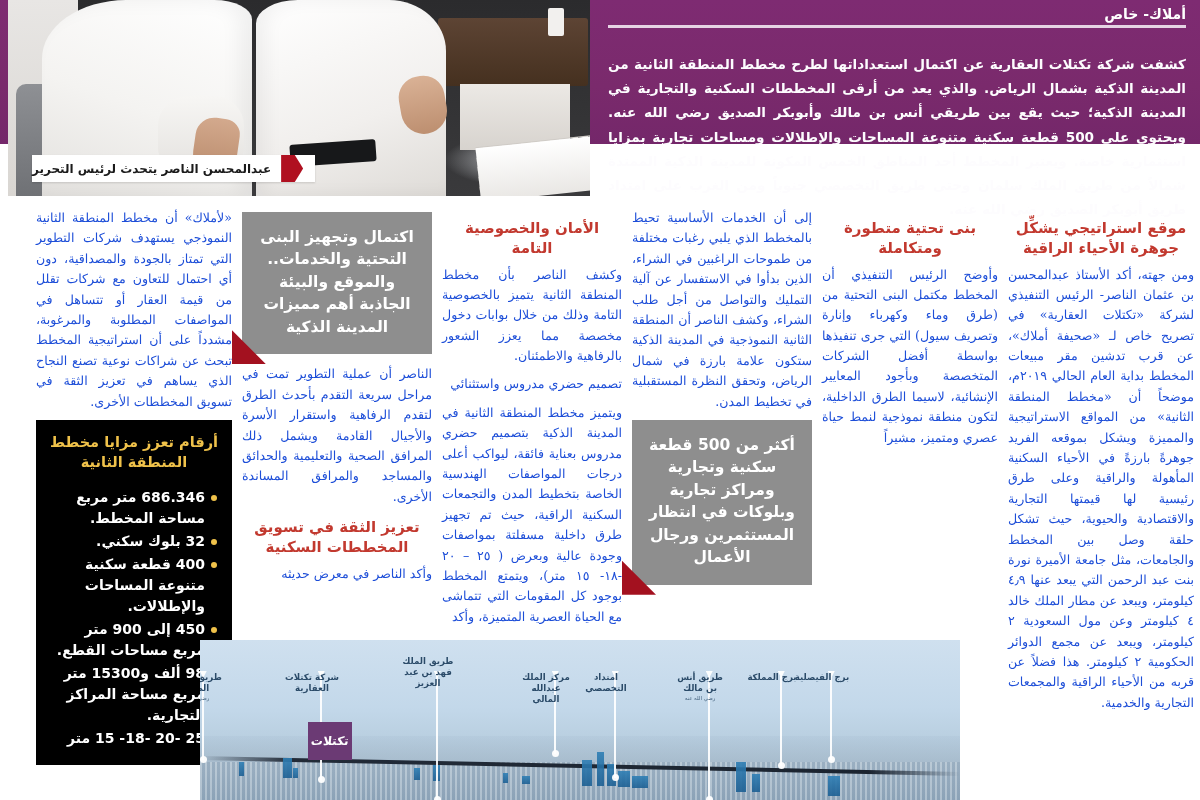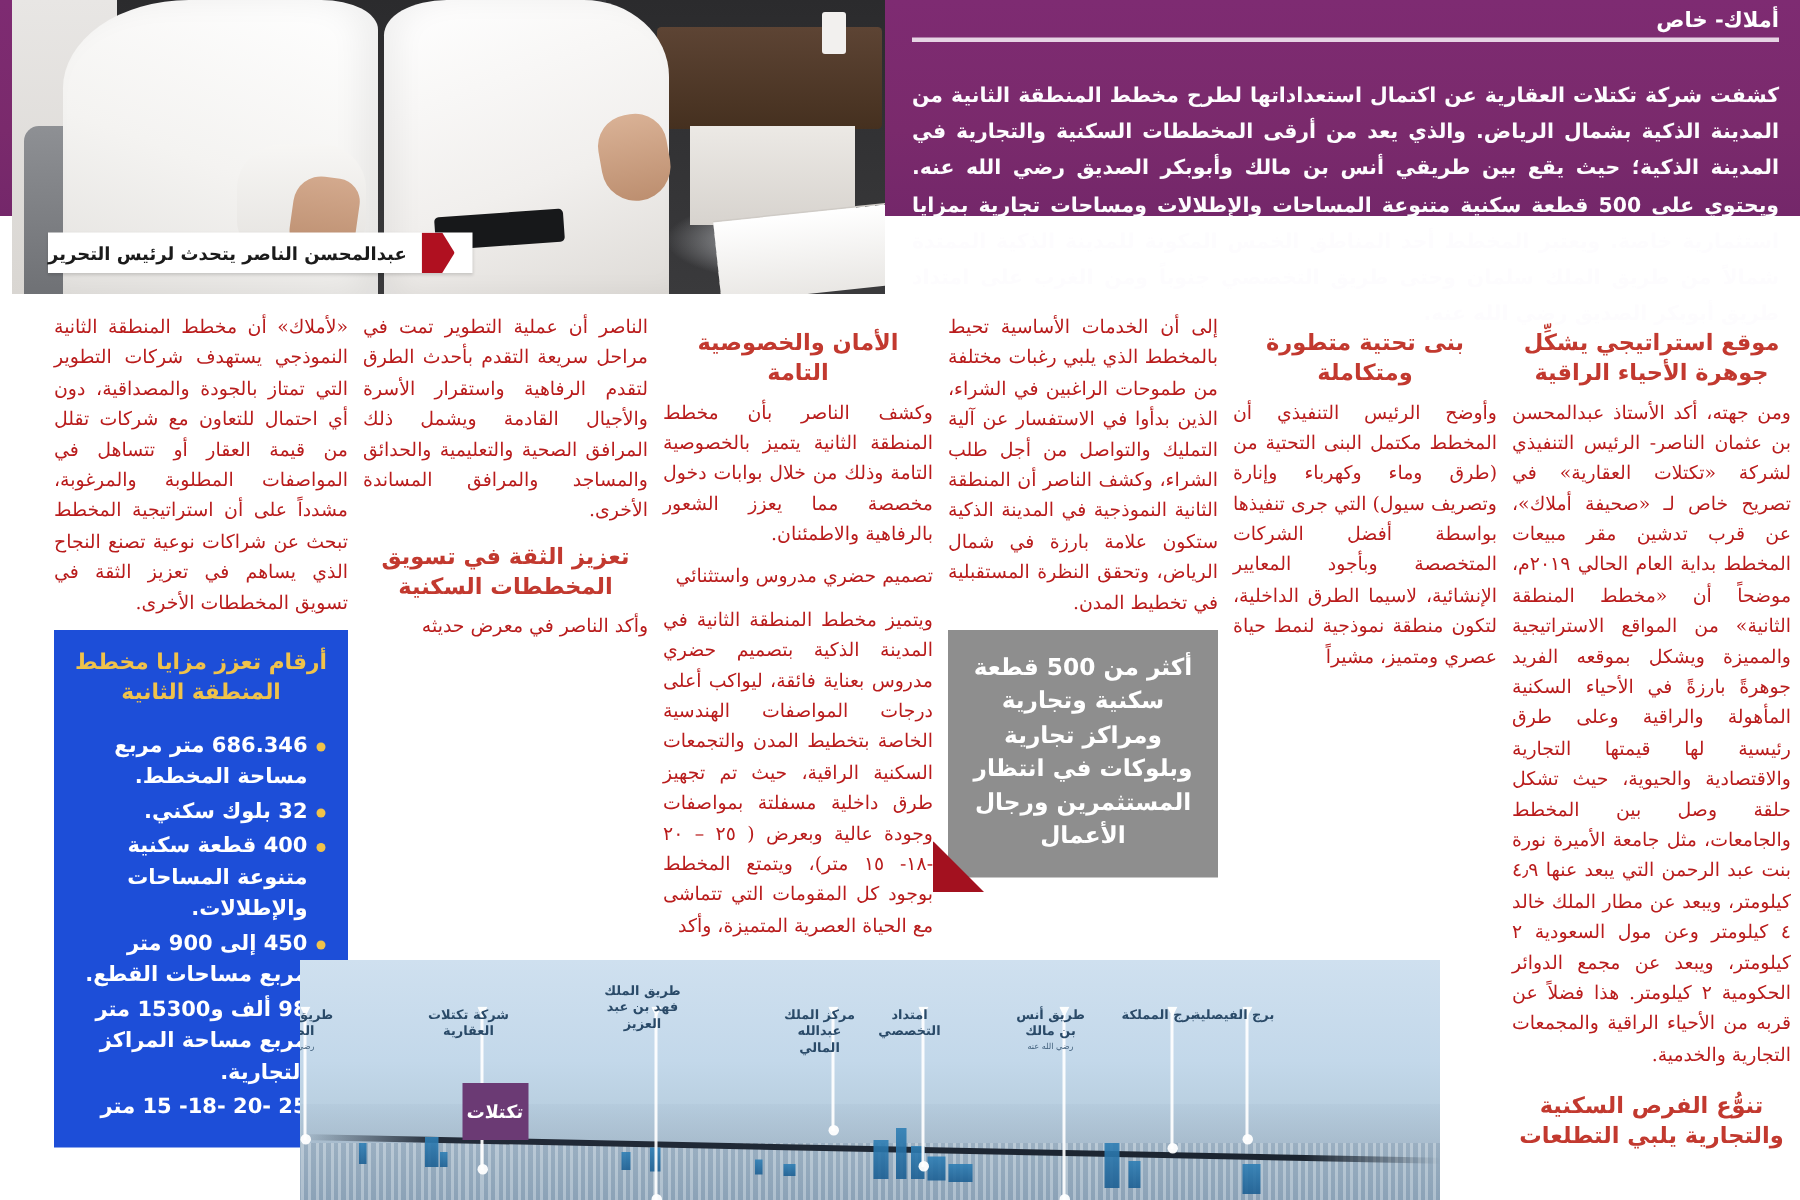--- a/index.html
+++ b/index.html
@@ -175,21 +175,21 @@
   .c2 { right: 202px; width: 176px; }
   .c3 { right: 388px; width: 180px; }
   .c4 { right: 578px; width: 180px; }
   .c5 { right: 768px; width: 190px; }
   .c6 { right: 968px; width: 196px; }   
 
   .body-txt {
     font-family: "DejaVu Serif", "Liberation Serif", serif;
     font-size: 12.6px;
     line-height: 1.62;
-    color: #b91c1c;
+    color: #1d4ed8;
     text-align: justify;
     text-align-last: right;
     direction: rtl;
     margin-bottom: 8px;
   }
 
   .sub-head {
     font-family: "DejaVu Sans", "Liberation Sans", sans-serif;
     color: #c2392f;
     font-size: 15px;
@@ -219,21 +219,21 @@
     position: absolute;
     left: -10px; bottom: -10px;
     width: 34px; height: 34px;
     background: #a3111f;
     clip-path: polygon(0 0, 100% 100%, 0 100%);
   }
 
   
   .stats-box {
     position: relative;
-    background: #1d4ed8;
+    background: #000000;
     padding: 12px 14px 14px;
     direction: rtl;
     margin-top: 4px;
   }
   .stats-title {
     color: #f0c24a;
     font-size: 14.5px;
     font-weight: bold;
     line-height: 1.4;
     text-align: center;
@@ -378,41 +378,41 @@
         <div class="caption-text">عبدالمحسن الناصر يتحدث لرئيس التحرير</div>
       </div>
     </div>
   </div>
 
   <div class="cols">
 
     <div class="col c1">
       <div class="sub-head">موقع استراتيجي يشكِّل جوهرة الأحياء الراقية</div>
       <div class="body-txt">ومن جهته، أكد الأستاذ عبدالمحسن بن عثمان الناصر- الرئيس التنفيذي لشركة «تكتلات العقارية» في تصريح خاص لـ «صحيفة أملاك»، عن قرب تدشين مقر مبيعات المخطط بداية العام الحالي ٢٠١٩م، موضحاً أن «مخطط المنطقة الثانية» من المواقع الاستراتيجية والمميزة ويشكل بموقعه الفريد جوهرةً بارزةً في الأحياء السكنية المأهولة والراقية وعلى طرق رئيسية لها قيمتها التجارية والاقتصادية والحيوية، حيث تشكل حلقة وصل بين المخطط والجامعات، مثل جامعة الأميرة نورة بنت عبد الرحمن التي يبعد عنها ٤٫٩ كيلومتر، ويبعد عن مطار الملك خالد ٤ كيلومتر وعن مول السعودية ٢ كيلومتر، ويبعد عن مجمع الدوائر الحكومية ٢ كيلومتر. هذا فضلاً عن قربه من الأحياء الراقية والمجمعات التجارية والخدمية.</div>
-      <div class="sub-head tall">تنوُّع الفرص السكنية والتجارية يلبي التطلعات</div>
     </div>
 
     <div class="col c2">
       <div class="sub-head">بنى تحتية متطورة ومتكاملة</div>
       <div class="body-txt">وأوضح الرئيس التنفيذي أن المخطط مكتمل البنى التحتية من (طرق وماء وكهرباء وإنارة وتصريف سيول) التي جرى تنفيذها بواسطة أفضل الشركات المتخصصة وبأجود المعايير الإنشائية، لاسيما الطرق الداخلية، لتكون منطقة نموذجية لنمط حياة عصري ومتميز،  مشيراً</div>
     </div>
 
     <div class="col c3">
       <div class="body-txt">إلى أن الخدمات الأساسية تحيط بالمخطط الذي يلبي رغبات مختلفة من طموحات الراغبين في الشراء، الذين بدأوا في الاستفسار عن آلية التمليك والتواصل من أجل طلب الشراء، وكشف الناصر أن المنطقة الثانية النموذجية في المدينة الذكية ستكون علامة بارزة في شمال الرياض، وتحقق النظرة المستقبلية في تخطيط المدن.</div>
       <div class="pull-gray">أكثر من 500 قطعة سكنية وتجارية ومراكز تجارية وبلوكات في انتظار المستثمرين ورجال الأعمال</div>
     </div>
 
     <div class="col c4">
       <div class="sub-head">الأمان والخصوصية التامة</div>
       <div class="body-txt">وكشف الناصر بأن مخطط المنطقة الثانية يتميز بالخصوصية التامة وذلك من خلال بوابات دخول مخصصة مما يعزز الشعور بالرفاهية والاطمئنان.</div>
       <div class="body-txt">تصميم حضري مدروس واستثنائي</div>
       <div class="body-txt">ويتميز مخطط المنطقة الثانية في المدينة الذكية بتصميم حضري مدروس بعناية فائقة، ليواكب أعلى درجات المواصفات الهندسية الخاصة بتخطيط المدن والتجمعات السكنية الراقية، حيث تم تجهيز طرق داخلية مسفلتة بمواصفات وجودة عالية وبعرض ( ٢٥ – ٢٠ -١٨- ١٥ متر)، ويتمتع المخطط بوجود كل المقومات التي تتماشى مع الحياة العصرية المتميزة، وأكد</div>
     </div>
 
     <div class="col c5">
+      <div class="pull-gray">اكتمال وتجهيز البنى التحتية والخدمات.. والموقع والبيئة الجاذبة أهم مميزات المدينة الذكية</div>
       <div class="body-txt">الناصر أن عملية التطوير تمت في مراحل سريعة التقدم بأحدث الطرق لتقدم الرفاهية واستقرار الأسرة والأجيال القادمة ويشمل ذلك المرافق الصحية والتعليمية والحدائق والمساجد والمرافق المساندة الأخرى.</div>
       <div class="sub-head">تعزيز الثقة في تسويق المخططات السكنية</div>
       <div class="body-txt">وأكد الناصر في معرض حديثه</div>
     </div>
 
     <div class="col c6">
       <div class="body-txt">«لأملاك» أن مخطط المنطقة الثانية النموذجي يستهدف شركات التطوير التي تمتاز بالجودة والمصداقية، دون أي احتمال للتعاون مع شركات تقلل من قيمة العقار أو تتساهل في المواصفات المطلوبة والمرغوبة، مشدداً على أن استراتيجية المخطط تبحث عن شراكات نوعية تصنع النجاح الذي يساهم في تعزيز الثقة في تسويق المخططات الأخرى.</div>
       <div class="stats-box">
         <div class="stats-title">أرقام تعزز مزايا مخطط المنطقة الثانية</div>
         <ul class="stats-list">

